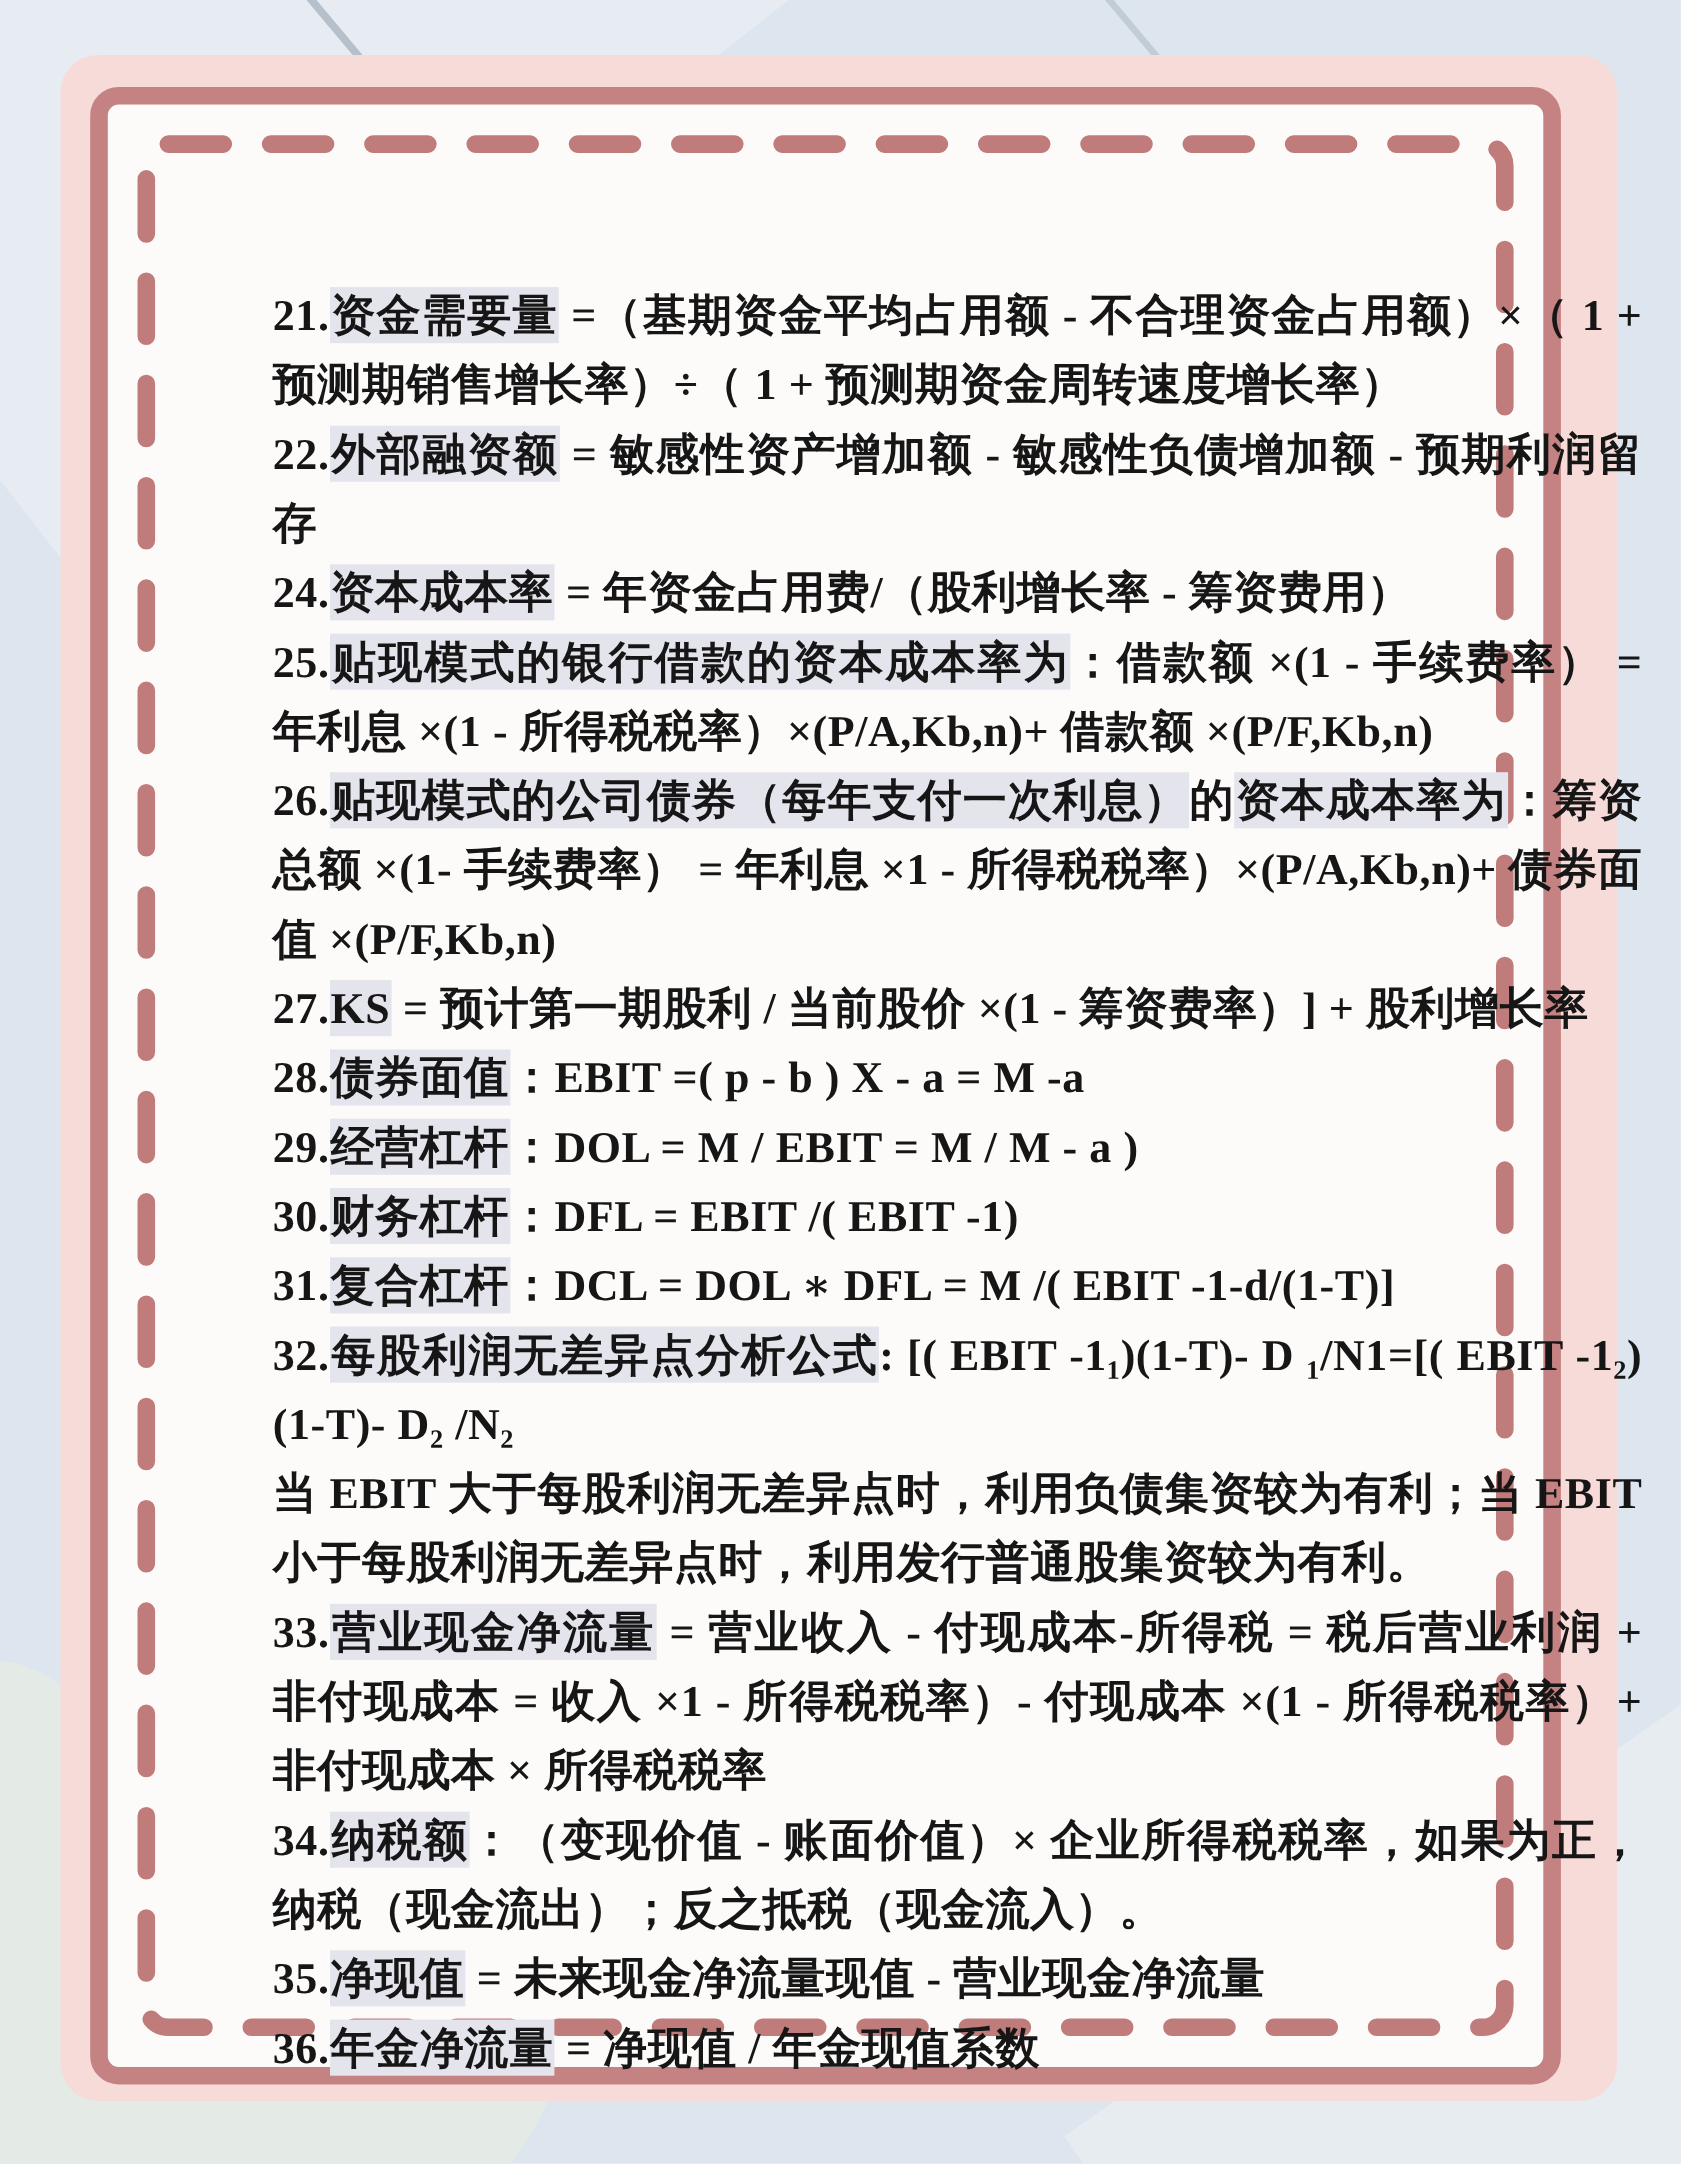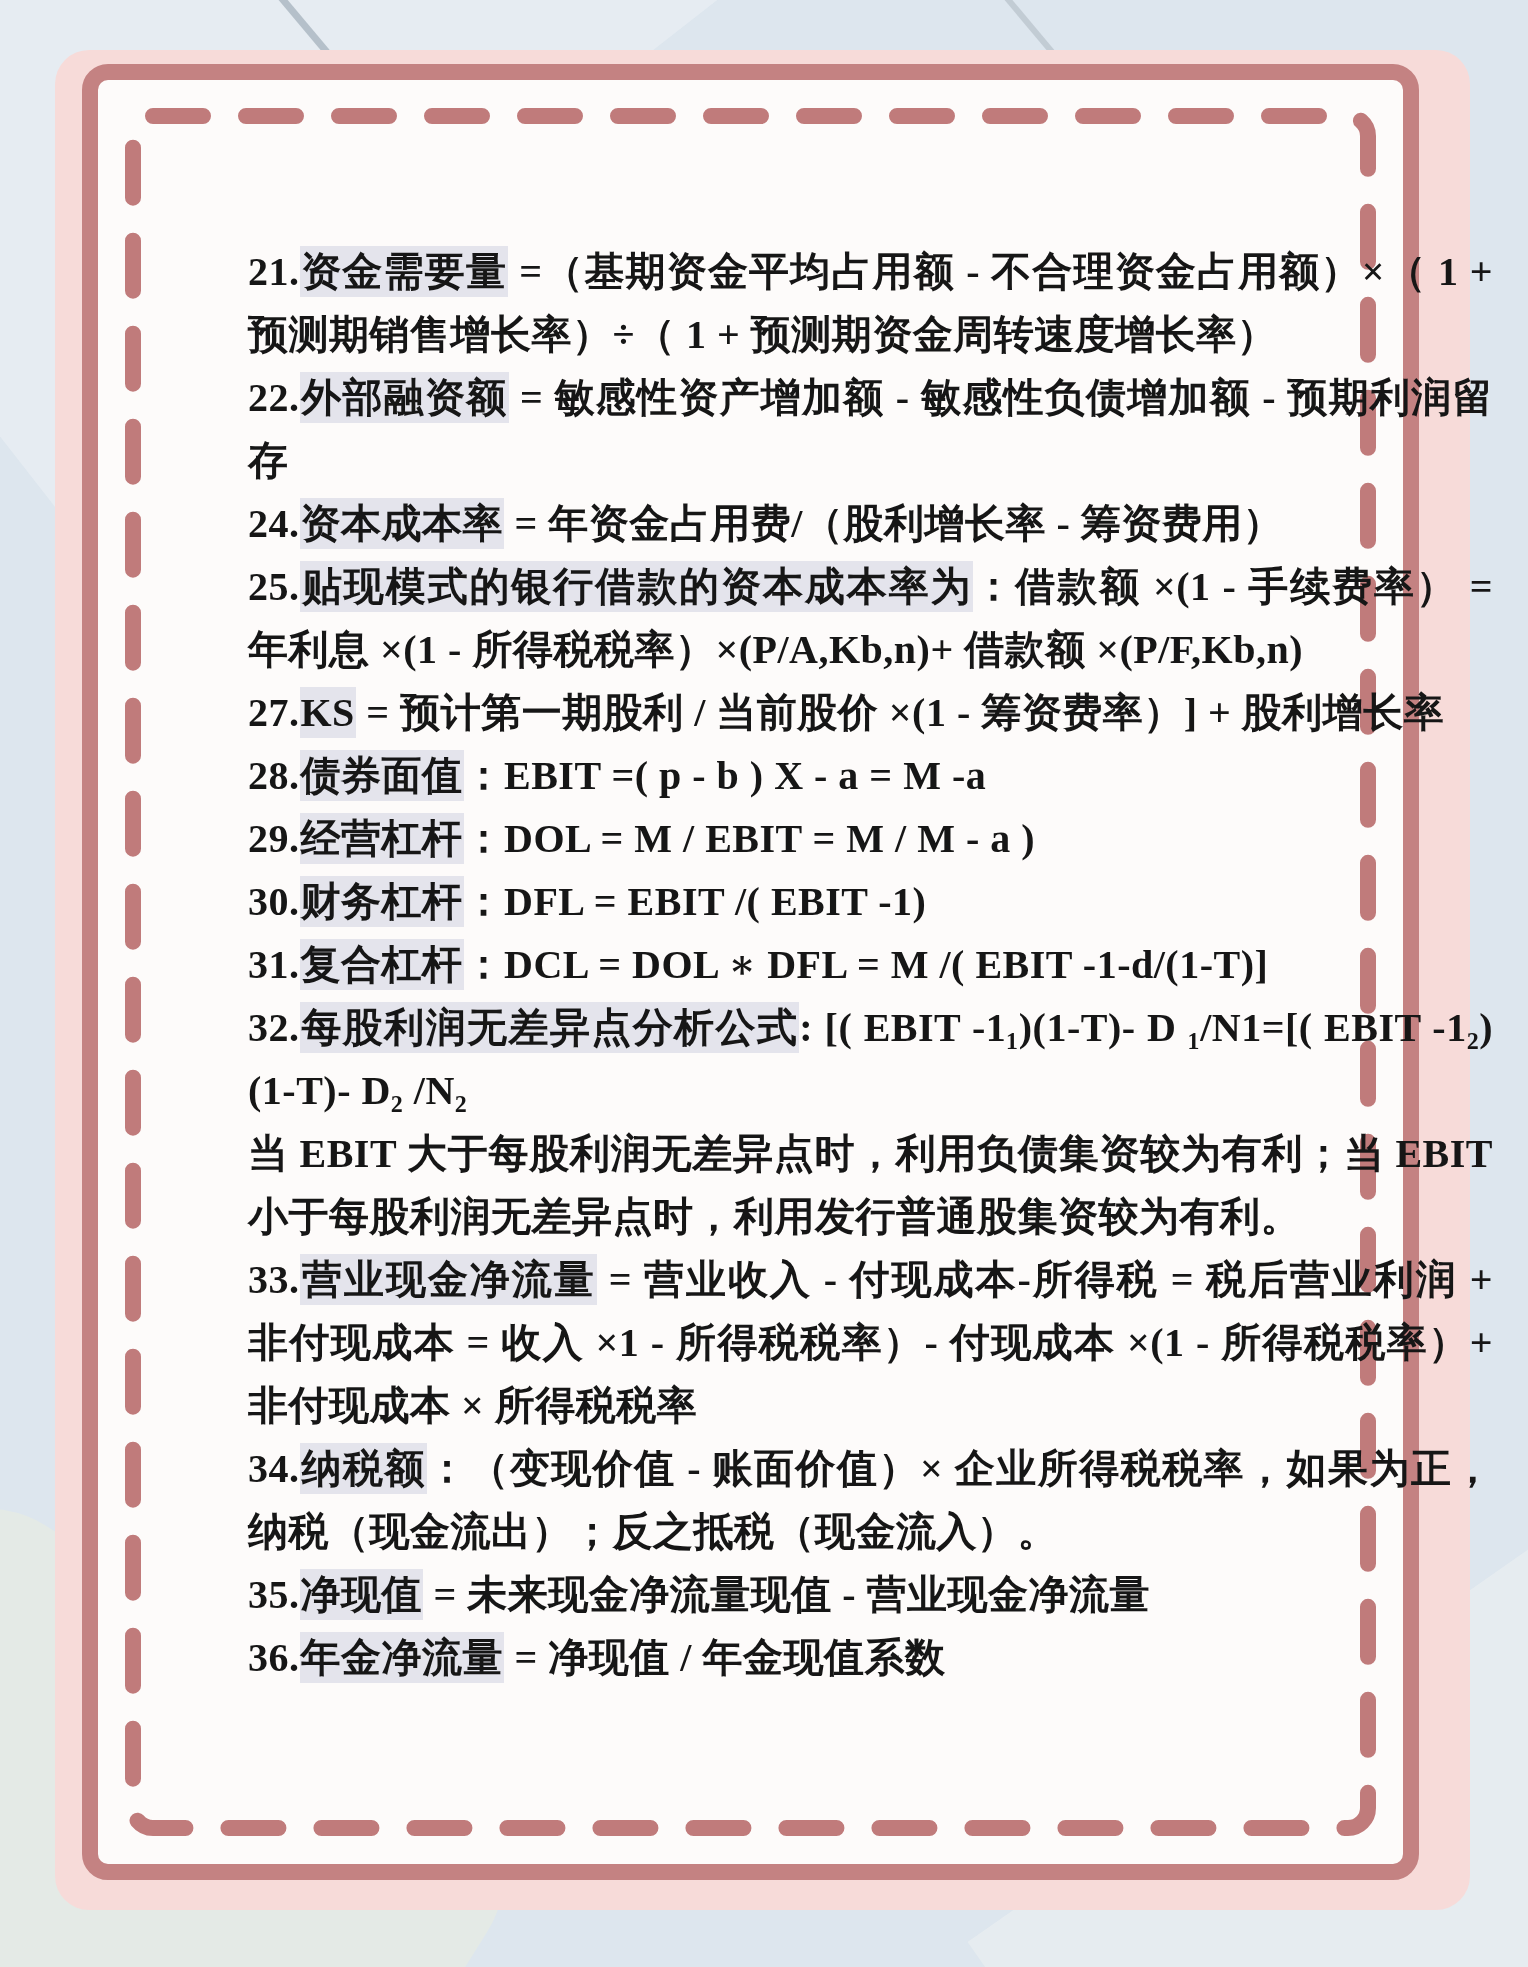--- a/index.html
+++ b/index.html
@@ -16,21 +16,21 @@
   .deco-blob-bl{bottom:-240px;left:-260px;width:700px;height:600px;background:#e4eae6;border-radius:110px;transform:rotate(32deg);}
   .deco-band-br{bottom:-230px;right:-280px;width:760px;height:520px;background:#e9edf0;transform:rotate(-35deg);opacity:.8;}
 
   
   .pink-card{
     position:absolute;left:55px;top:50px;width:1415px;height:1860px;
     background:#f7dbd9;border-radius:34px;
   }
   
   .white-panel{
-    position:absolute;left:27px;top:14px;width:1305px;height:1784px;
+    position:absolute;left:27px;top:29px;width:1305px;height:1784px;
     background:#fdfbfa;border:16px solid #c48282;border-radius:26px;
   }
   
   .dash-frame{position:absolute;left:0;top:0;width:1305px;height:1784px;pointer-events:none;}
 
   
   .content{
     position:absolute;left:150px;top:160px;width:1245px;
     font-size:40px;line-height:63px;font-weight:700;color:#161616;
     letter-spacing:0.5px;
@@ -50,20 +50,21 @@
 <div class="pink-card">
   <div class="white-panel">
     <svg class="dash-frame" viewBox="0 0 1305 1784" xmlns="http://www.w3.org/2000/svg" aria-hidden="true">
       <rect x="35" y="36" width="1235" height="1712" rx="20" ry="20" fill="none" stroke="#c07b7b" stroke-width="16" stroke-linecap="round" stroke-dasharray="50 43"></rect>
     </svg>
     <div class="content">
         <p class="item"><span class="num">21.</span><span class="hl">资金需要量</span><span class="body"> =（基期资金平均占用额 - 不合理资金占用额）×（ 1 + 预测期销售增长率）÷（ 1 + 预测期资金周转速度增长率）</span></p>
         <p class="item"><span class="num">22.</span><span class="hl">外部融资额</span><span class="body"> = 敏感性资产增加额 - 敏感性负债增加额 - 预期利润留存</span></p>
         <p class="item"><span class="num">24.</span><span class="hl">资本成本率</span><span class="body"> = 年资金占用费/（股利增长率 - 筹资费用）</span></p>
         <p class="item"><span class="num">25.</span><span class="hl">贴现模式的银行借款的资本成本率为</span><span class="body">：借款额 ×(1 - 手续费率） = 年利息 ×(1 - 所得税税率）×(P/A,Kb,n)+ 借款额 ×(P/F,Kb,n)</span></p>
+        <p class="item"><span class="num">26.</span><span class="hl">贴现模式的公司债券（每年支付一次利息）</span><span class="mid">的</span><span class="hl">资本成本率为</span><span class="body">：筹资总额 ×(1- 手续费率） = 年利息 ×1 - 所得税税率）×(P/A,Kb,n)+ 债券面值 ×(P/F,Kb,n)</span></p>
         <p class="item"><span class="num">27.</span><span class="hl">KS</span><span class="body"> = 预计第一期股利 / 当前股价 ×(1 - 筹资费率）] + 股利增长率</span></p>
         <p class="item"><span class="num">28.</span><span class="hl">债券面值</span><span class="body">：EBIT =( p - b ) X - a = M -a</span></p>
         <p class="item"><span class="num">29.</span><span class="hl">经营杠杆</span><span class="body">：DOL = M / EBIT = M / M - a )</span></p>
         <p class="item"><span class="num">30.</span><span class="hl">财务杠杆</span><span class="body">：DFL = EBIT /( EBIT -1)</span></p>
         <p class="item"><span class="num">31.</span><span class="hl">复合杠杆</span><span class="body">：DCL = DOL ∗ DFL = M /( EBIT -1-d/(1-T)]</span></p>
         <p class="item"><span class="num">32.</span><span class="hl">每股利润无差异点分析公式</span><span class="body">: [( EBIT -1₁)(1-T)- D ₁/N1=[( EBIT -1₂)(1-T)- D₂ /N₂</span></p>
         <p class="item note">当 EBIT 大于每股利润无差异点时，利用负债集资较为有利；当 EBIT 小于每股利润无差异点时，利用发行普通股集资较为有利。</p>
         <p class="item"><span class="num">33.</span><span class="hl">营业现金净流量</span><span class="body"> = 营业收入 - 付现成本-所得税 = 税后营业利润 + 非付现成本 = 收入 ×1 - 所得税税率）- 付现成本 ×(1 - 所得税税率）+ 非付现成本 × 所得税税率</span></p>
         <p class="item"><span class="num">34.</span><span class="hl">纳税额</span><span class="body">：（变现价值 - 账面价值）× 企业所得税税率，如果为正，纳税（现金流出）；反之抵税（现金流入）。</span></p>
         <p class="item"><span class="num">35.</span><span class="hl">净现值</span><span class="body"> = 未来现金净流量现值 - 营业现金净流量</span></p>

